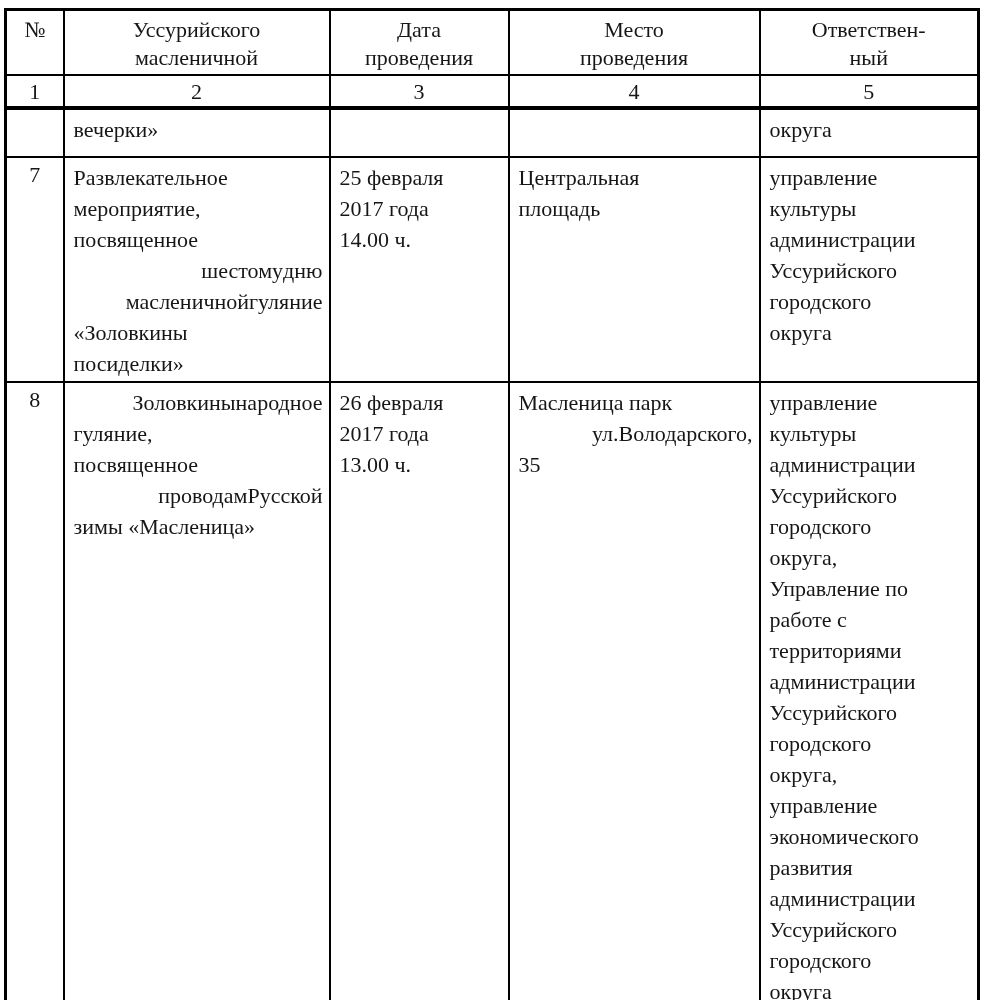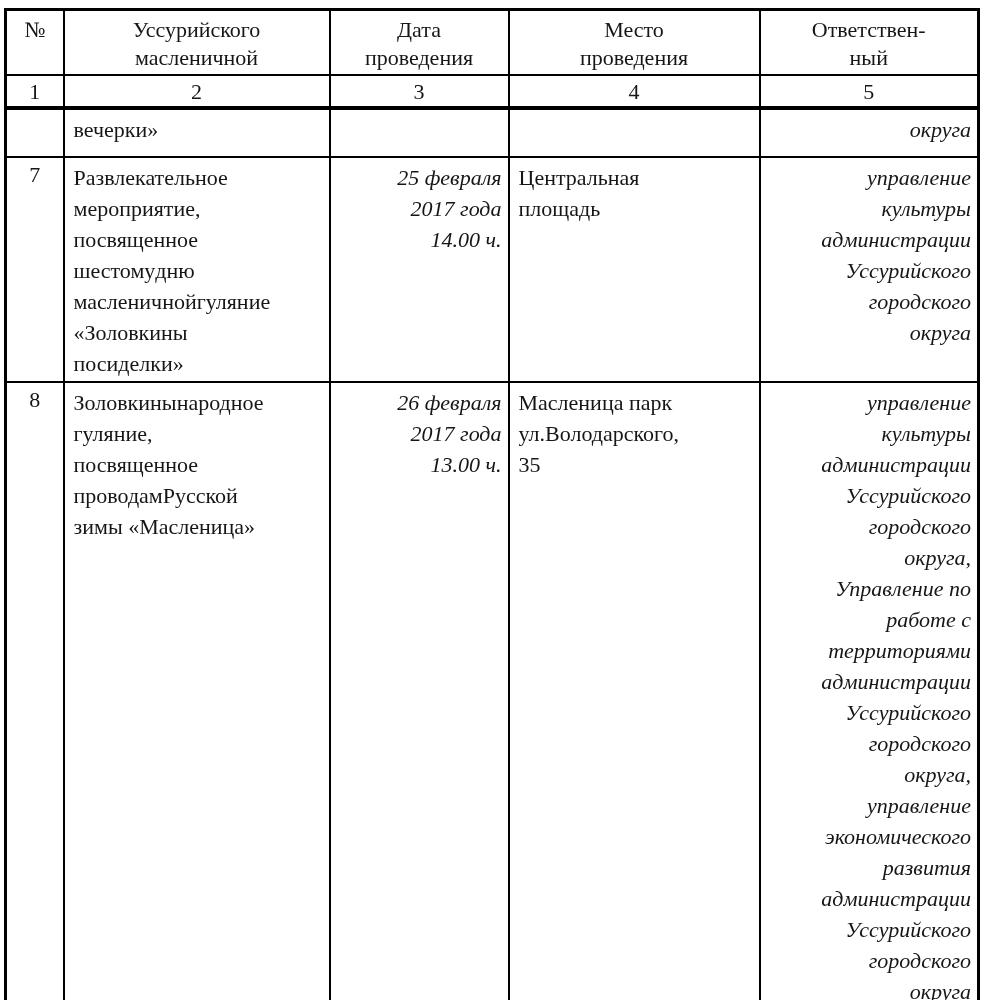--- a/index.html
+++ b/index.html
@@ -46,25 +46,25 @@
   }
   tr.index-row td {
     text-align: center;
     line-height: 25px;
     height: 33px;
     padding: 3px 2px 2px 2px;
     border-bottom: 4px solid #000;
   }
   td .line { line-height: 31px; min-height: 31px; }
   th .line { line-height: 28px; }
-  .line.spread { display: flex; justify-content: flex-start; }
+  .line.spread { display: flex; justify-content: flex-end; }
 
   td.cell-num { text-align: center; padding-left: 2px; padding-right: 2px; }
   td.cell-name, td.cell-place { text-align: justify; }
-  td.cell-date, td.cell-resp { text-align: right; font-style: italic; }
+  td.cell-date, td.cell-resp { text-align: left; }
 
   tr.row-partial td { height: 49px; }
   tr.row-7 td { height: 220px; }
   tr.row-8 td { height: 621px; }
 </style>
 </head>
 <body>
 
 <div class="doc">
   <table class="events">

